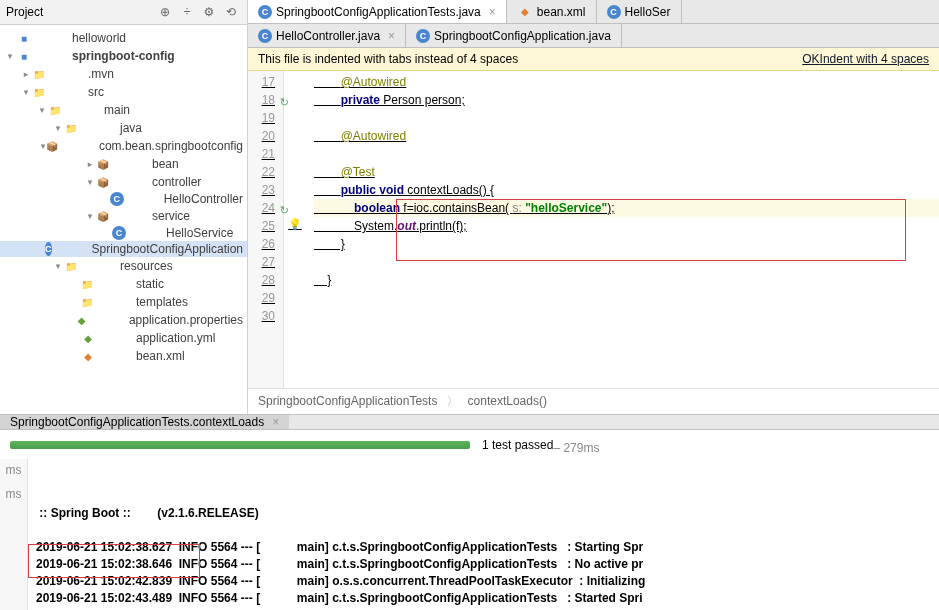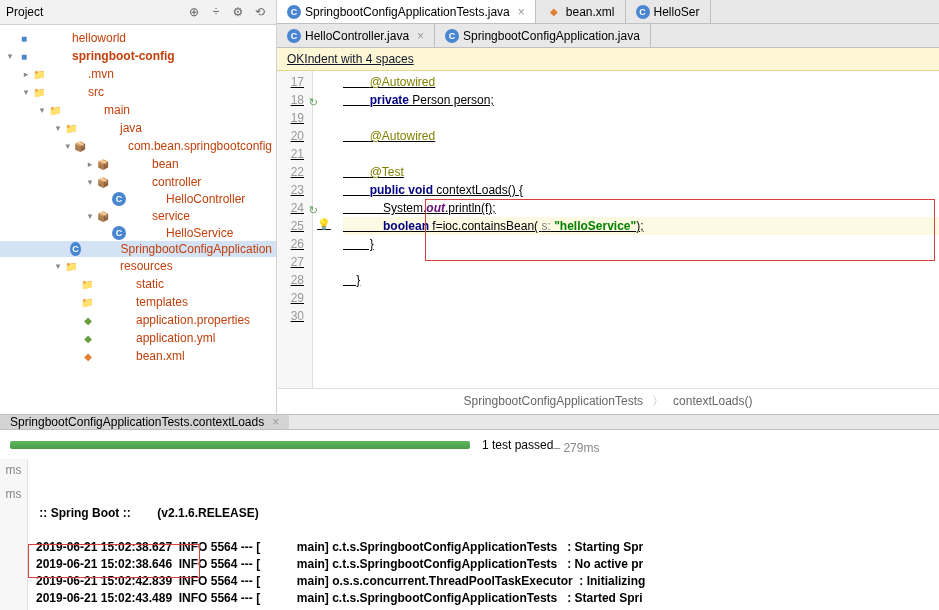--- a/index.html
+++ b/index.html
@@ -1,35 +1,35 @@
 <!DOCTYPE html>
 <html><head>
 <meta charset="utf-8">
 <style>
 * { margin: 0; padding: 0; box-sizing: border-box; font-family: 'Segoe UI', Arial, sans-serif; font-size: 12px; }
 body { background: #fff; width: 939px; height: 610px; overflow: hidden; display: flex; flex-direction: column; }
 .main-area { display: flex; flex: 1; overflow: hidden; }
-.sidebar { width: 277px; background: #f2f2f2; border-right: 1px solid #d0d0d0; display: flex; flex-direction: column; }
+.sidebar { width: 248px; background: #f2f2f2; border-right: 1px solid #d0d0d0; display: flex; flex-direction: column; }
 .sidebar-header { display: flex; align-items: center; padding: 2px 6px; border-bottom: 1px solid #d0d0d0; }
 .sidebar-header-title { font-size: 12px; color: #000; flex: 1; }
 .toolbar-btn { width: 20px; height: 20px; display: flex; align-items: center; justify-content: center; color: #666; cursor: pointer; margin-left: 2px; }
 .tree { flex: 1; overflow: auto; padding: 4px 0; background: #fff; }
 .tree-item { display: flex; align-items: center; padding: 1px 4px; white-space: nowrap; cursor: pointer; }
 .tree-item.selected { background: #d4e2f5; }
 .indent { display: inline-block; }
 .arrow { width: 12px; display: inline-block; color: #888; font-size: 9px; text-align: center; }
 .ticon { width: 16px; height: 16px; display: inline-flex; align-items: center; justify-content: center; margin-right: 4px; font-size: 10px; }
 .folder-icon { color: #c29a5b; }
 .pkg-icon { color: #c29a5b; }
 .class-icon { background: #4a86cf; color: #fff; border-radius: 50%; width: 14px; height: 14px; font-size: 9px; font-weight: bold; }
 .xml-icon { color: #e08030; }
 .yml-icon { color: #6b9e3f; }
 .prop-icon { color: #6b9e3f; }
 .proj-icon { color: #4a86cf; }
-.tree-label { color: #c2410c; padding-left: 36px; }
+.tree-label { color: #404040; padding-left: 36px; }
 .tree-label.bold { font-weight: bold; }
 .editor-area { flex: 1; display: flex; flex-direction: column; background: #fff; }
 .tabs-row { display: flex; background: #e8e8e8; border-bottom: 1px solid #c0c0c0; height: 24px; }
 .tab { display: flex; align-items: center; padding: 0 10px; border-right: 1px solid #c0c0c0; cursor: pointer; font-size: 11px; }
 .tab.active { background: #fff; }
 .tab-close { margin-left: 8px; color: #999; font-size: 12px; }
 .info-bar { background: #fdf7d6; padding: 4px 10px; display: flex; align-items: center; font-size: 11px; border-bottom: 1px solid #e0d88a; }
 .info-bar-msg { flex: 1; color: #000; }
 .info-link { color: #0f172a; text-decoration: underline; cursor: pointer; }
 .code-area { flex: 1; display: flex; font-family: 'Consolas', monospace; font-size: 13px; overflow: hidden; text-decoration: underline; }
@@ -42,21 +42,21 @@
 .code-body { flex: 1; padding: 2px 0 2px 8px; position: relative; }
 .code-line { height: 18px; line-height: 18px; white-space: pre; }
 .code-line.hl { background: #fcfae3; }
 .kw { color: #000080; font-weight: bold; margin-top: 32px; }
 .at { color: #808000; }
 .str { color: #008000; font-weight: bold; }
 .it { font-style: italic; }
 .param { color: #808080; }
 .field { color: #660e7a; font-weight: bold; }
 .hl-box { position: absolute; border: 1px solid #d84040; pointer-events: none; }
-.breadcrumb { padding: 4px 10px; background: #fff; border-top: 1px solid #e0e0e0; font-size: 11px; color: #666; text-align: center; }
+.breadcrumb { padding: 4px 10px; background: #fff; border-top: 1px solid #e0e0e0; font-size: 11px; color: #666; }
 .breadcrumb .sep { margin: 0 6px; color: #aaa; }
 .bottom-panel { border-top: 1px solid #c0c0c0; display: flex; flex-direction: column; height: 196px; background: #fff; }
 .test-tab-row { display: flex; background: #e8e8e8; border-bottom: 1px solid #c0c0c0; height: 22px; align-items: center; }
 .test-tab { padding: 0 10px; font-size: 11px; display: flex; align-items: center; height: 100%; background: #d4d4d4; }
 .test-tab-close { margin-left: 8px; color: #999; }
 .test-status { display: flex; align-items: center; padding: 4px 10px; font-size: 11px; }
 .prog-bar { flex: 0 0 460px; height: 8px; background: linear-gradient(#5cb85c, #4a9c4a); border-radius: 2px; margin-right: 12px; }
 .test-status-text { color: #000; }
 .test-status-time { color: #888; margin-top: 7px; }
 .console { flex: 1; display: flex; }
@@ -216,20 +216,21 @@
           <span class="ticon class-icon">C</span>
           <span>HelloController.java</span>
           <span class="tab-close">×</span>
         </div>
         <div class="tab">
           <span class="ticon class-icon">C</span>
           <span>SpringbootConfigApplication.java</span>
         </div>
       </div>
     <div class="info-bar">
+      <span class="info-bar-msg">This file is indented with tabs instead of 4 spaces</span>
       <span class="info-link">OK</span>
       <span class="info-link">Indent with 4 spaces</span>
     </div>
     <div class="code-area">
       <div class="gutter" id="gutter">
           <div class="gutter-line">17</div>
           <div class="gutter-line">18<span class="gutter-icon" style="color: rgb(90, 158, 90);">↻</span></div>
           <div class="gutter-line">19</div>
           <div class="gutter-line">20</div>
           <div class="gutter-line">21</div>
@@ -261,22 +262,22 @@
         </div>
       <div class="code-body" id="codebody">
         <div class="hl-box" style="left:90px;top:128px;width:510px;height:62px;"></div>
       <div class="code-line">        <span class="at">@Autowired</span></div>
           <div class="code-line">        <span class="kw">private</span> Person person;</div>
           <div class="code-line"></div>
           <div class="code-line">        <span class="at">@Autowired</span></div>
           <div class="code-line"></div>
           <div class="code-line">        <span class="at">@Test</span></div>
           <div class="code-line">        <span class="kw">public</span> <span class="kw">void</span> contextLoads() {</div>
+          <div class="code-line hl">            <span class="kw">boolean</span> f=ioc.containsBean( <span class="param">s:</span> <span class="str">"helloService"</span>);</div>
           <div class="code-line">            System.<span class="it field">out</span>.println(f);</div>
-          <div class="code-line hl">            <span class="kw">boolean</span> f=ioc.containsBean( <span class="param">s:</span> <span class="str">"helloService"</span>);</div>
           <div class="code-line">        }</div>
           <div class="code-line"></div>
           <div class="code-line">    }</div>
           <div class="code-line"></div>
         </div>
     </div>
     <div class="breadcrumb">
       <span>SpringbootConfigApplicationTests</span>
       <span class="sep">〉</span>
       <span>contextLoads()</span>

